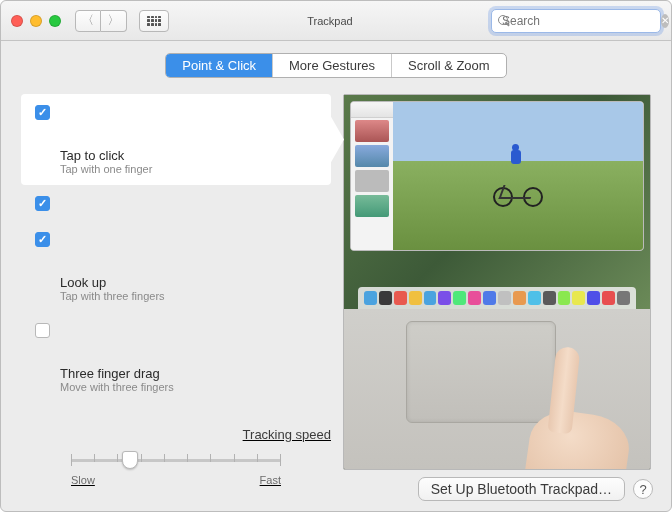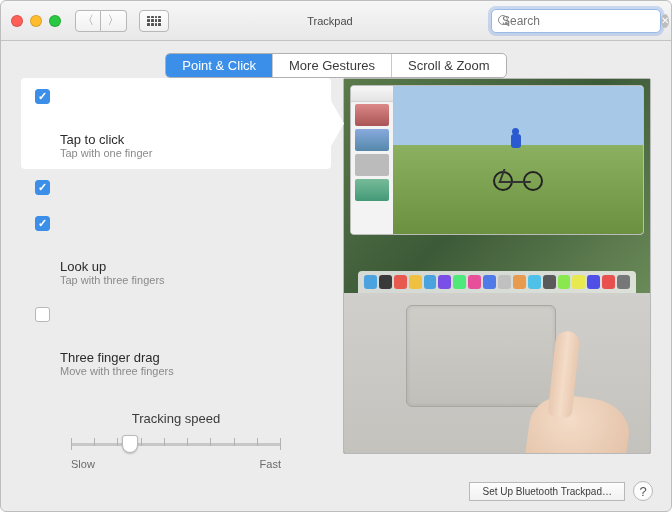--- a/index.html
+++ b/index.html
@@ -18,39 +18,39 @@
   .gridbtn { width: 30px; height: 22px; background: linear-gradient(#fdfdfd,#f1f1f1); border: 1px solid #b8b8b8; border-radius: 4px; display: flex; align-items: center; justify-content: center; margin-left: 4px; }
   .gridicon { width: 14px; height: 10px; display: grid; grid-template-columns: repeat(4,1fr); grid-template-rows: repeat(3,1fr); gap: 1px; }
   .gridicon span { background: #555; border-radius: 0.5px; }
   .title { flex: 1; text-align: center; font-size: 11px; color: #4a4a4a; }
   .searchwrap { width: 170px; height: 24px; background: #fff; border: 1px solid #9bb9e8; border-radius: 5px; box-shadow: 0 0 0 3px rgba(120,160,230,0.35); display: flex; align-items: center; padding: 0 6px; gap: 4px; }
   .searchwrap input { flex: 1; border: none; outline: none; font-size: 12px; background: transparent; }
   .mag { width: 12px; height: 12px; position: relative; }
   .mag::before { content: ""; position: absolute; width: 8px; height: 8px; border: 1.5px solid #8b8b8b; border-radius: 50%; left: 0; top: 0; }
   .mag::after { content: ""; position: absolute; width: 5px; height: 1.5px; background: #8b8b8b; transform: rotate(45deg); left: 7px; top: 8px; }
   .clearbtn { width: 14px; height: 14px; background: #bdbdbd; border-radius: 50%; display: flex; align-items: center; justify-content: center; color: #fff; font-size: 10px; line-height: 1; }
-  .tabbar { display: flex; justify-content: center; padding: 12px 0 0; }
+  .tabbar { display: flex; justify-content: center; padding: 12px 0 16px; }
   .seg { display: flex; border: 1px solid #b0b0b0; border-radius: 5px; overflow: hidden; background: #fff; }
   .seg .tab { padding: 4px 16px; font-size: 13px; color: #3b3b3b; border-right: 1px solid #c9c9c9; }
   .seg .tab:last-child { border-right: none; }
   .seg .tab.active { background: #3b8fe9; color: #fff; }
   .content { display: flex; padding: 0 20px 14px 20px; gap: 12px; height: 390px; }
   .leftcol { width: 310px; position: relative; }
   .optlist { display: flex; flex-direction: column; }
   .opt { display: flex; align-items: flex-start; gap: 10px; padding: 10px 12px 10px 14px; border-radius: 4px; position: relative; }
   .opt.selected { background: #fff; }
   .opt.selected::after { content: ""; position: absolute; right: -13px; top: 0; bottom: 0; width: 26px; background: #fff; clip-path: polygon(0 0, 100% 50%, 0 100%); }
   .cb { width: 15px; height: 15px; border: 1px solid #b8b8b8; border-radius: 3px; background: #fff; display: flex; align-items: center; justify-content: center; flex-shrink: 0; margin-top: 1px; }
   .cb.checked { background: #3b8fe9; border-color: #3b8fe9; }
   .cb.checked::after { content: "✓"; color: #fff; font-size: 11px; font-weight: bold; }
   .optmain { display: flex; flex-direction: column; }
   .opttitle { font-size: 13px; color: #2b2b2b; margin-top: 44px; }
   .optsub { font-size: 11px; color: #8a8a8a; display: flex; align-items: center; gap: 4px; }
   .chev { font-size: 9px; color: #6b6b6b; }
-  .sliderblock { margin-top: 24px; text-align: center; }
+  .sliderblock { margin-top: 24px; text-align: right; text-decoration: underline; }
   .slidertitle { font-size: 13px; color: #3b3b3b; margin-bottom: 8px; }
   .slider { width: 210px; height: 20px; margin: 0 auto; position: relative; }
   .track { position: absolute; top: 9px; left: 0; right: 0; height: 3px; background: #c7c7c7; border-radius: 2px; }
   .ticks { position: absolute; top: 4px; left: 0; right: 0; height: 12px; display: flex; justify-content: space-between; }
   .ticks span { width: 1px; height: 8px; background: #b2b2b2; }
   .ticks span:first-child, .ticks span:last-child { height: 12px; }
   .thumb { position: absolute; top: 1px; left: 28%; width: 16px; height: 18px; background: #fff; border: 1px solid #b8b8b8; border-radius: 3px 3px 8px 8px; box-shadow: 0 1px 2px rgba(0,0,0,0.2); transform: translateX(-50%); }
   .sliderlabels { display: flex; justify-content: space-between; width: 210px; margin: 4px auto 0; font-size: 11px; color: #6b6b6b; }
   .preview { flex: 1; border: 1px solid #b8b8b8; border-radius: 2px; overflow: hidden; display: flex; flex-direction: column; background: #4a5a47; }
   .desktop { flex: 1; background: linear-gradient(135deg,#5a7a4a 0%,#3d5a38 50%,#6b8a58 100%); position: relative; padding: 8px; }
@@ -72,21 +72,21 @@
   .wheel.r { right: 0; }
   .frame { position: absolute; left: 8px; top: 6px; width: 32px; height: 14px; border-bottom: 2px solid #333; border-left: 2px solid #333; transform: skewX(-20deg); }
   .dock { height: 22px; background: rgba(240,240,240,0.85); margin: 0 14px; border-radius: 4px 4px 0 0; display: flex; align-items: center; justify-content: center; gap: 2px; padding: 2px 6px; position: absolute; bottom: 0; left: 0; right: 0; }
   .dockicon { width: 14px; height: 14px; border-radius: 3px; }
   .trackpad-area { height: 160px; background: linear-gradient(#d0cfcb,#c4c2bd); position: relative; }
   .tp { position: absolute; left: 62px; top: 12px; width: 150px; height: 102px; background: linear-gradient(#cecdc8,#c1bfba); border: 1px solid #a9a7a1; border-radius: 6px; box-shadow: inset 0 0 4px rgba(0,0,0,0.1); }
   .hand { position: absolute; right: 12px; bottom: -4px; width: 130px; height: 130px; }
   .finger { position: absolute; left: 44px; top: 4px; width: 24px; height: 86px; background: linear-gradient(90deg,#e8c8b0,#f4dcc8,#e8c8b0); border-radius: 12px 12px 6px 6px; transform: rotate(6deg); }
   .palm { position: absolute; left: 20px; bottom: -20px; width: 100px; height: 80px; background: radial-gradient(ellipse at 40% 30%, #f4dcc8, #e0bca0); border-radius: 40% 40% 20% 20%; transform: rotate(8deg); }
   .footer { position: absolute; bottom: 10px; right: 18px; display: flex; align-items: center; gap: 8px; }
-  .btbtn { background: linear-gradient(#fdfdfd,#f1f1f1); border: 1px solid #b8b8b8; border-radius: 0; padding: 3px 12px; font-size: 10px; color: #3b3b3b; }
+  .btbtn { background: linear-gradient(#fdfdfd,#f1f1f1); border: 1px solid #b8b8b8; border-radius: 7px; padding: 3px 12px; font-size: 14px; color: #3b3b3b; }
   .help { width: 20px; height: 20px; border: 1px solid #b8b8b8; border-radius: 50%; background: #fcfcfc; display: flex; align-items: center; justify-content: center; font-size: 13px; color: #555; }
 </style>
 </head>
 <body>
 
 <div class="window">
   <div class="titlebar">
     <div class="traffic">
       <div class="dot red"></div>
       <div class="dot yel"></div>

